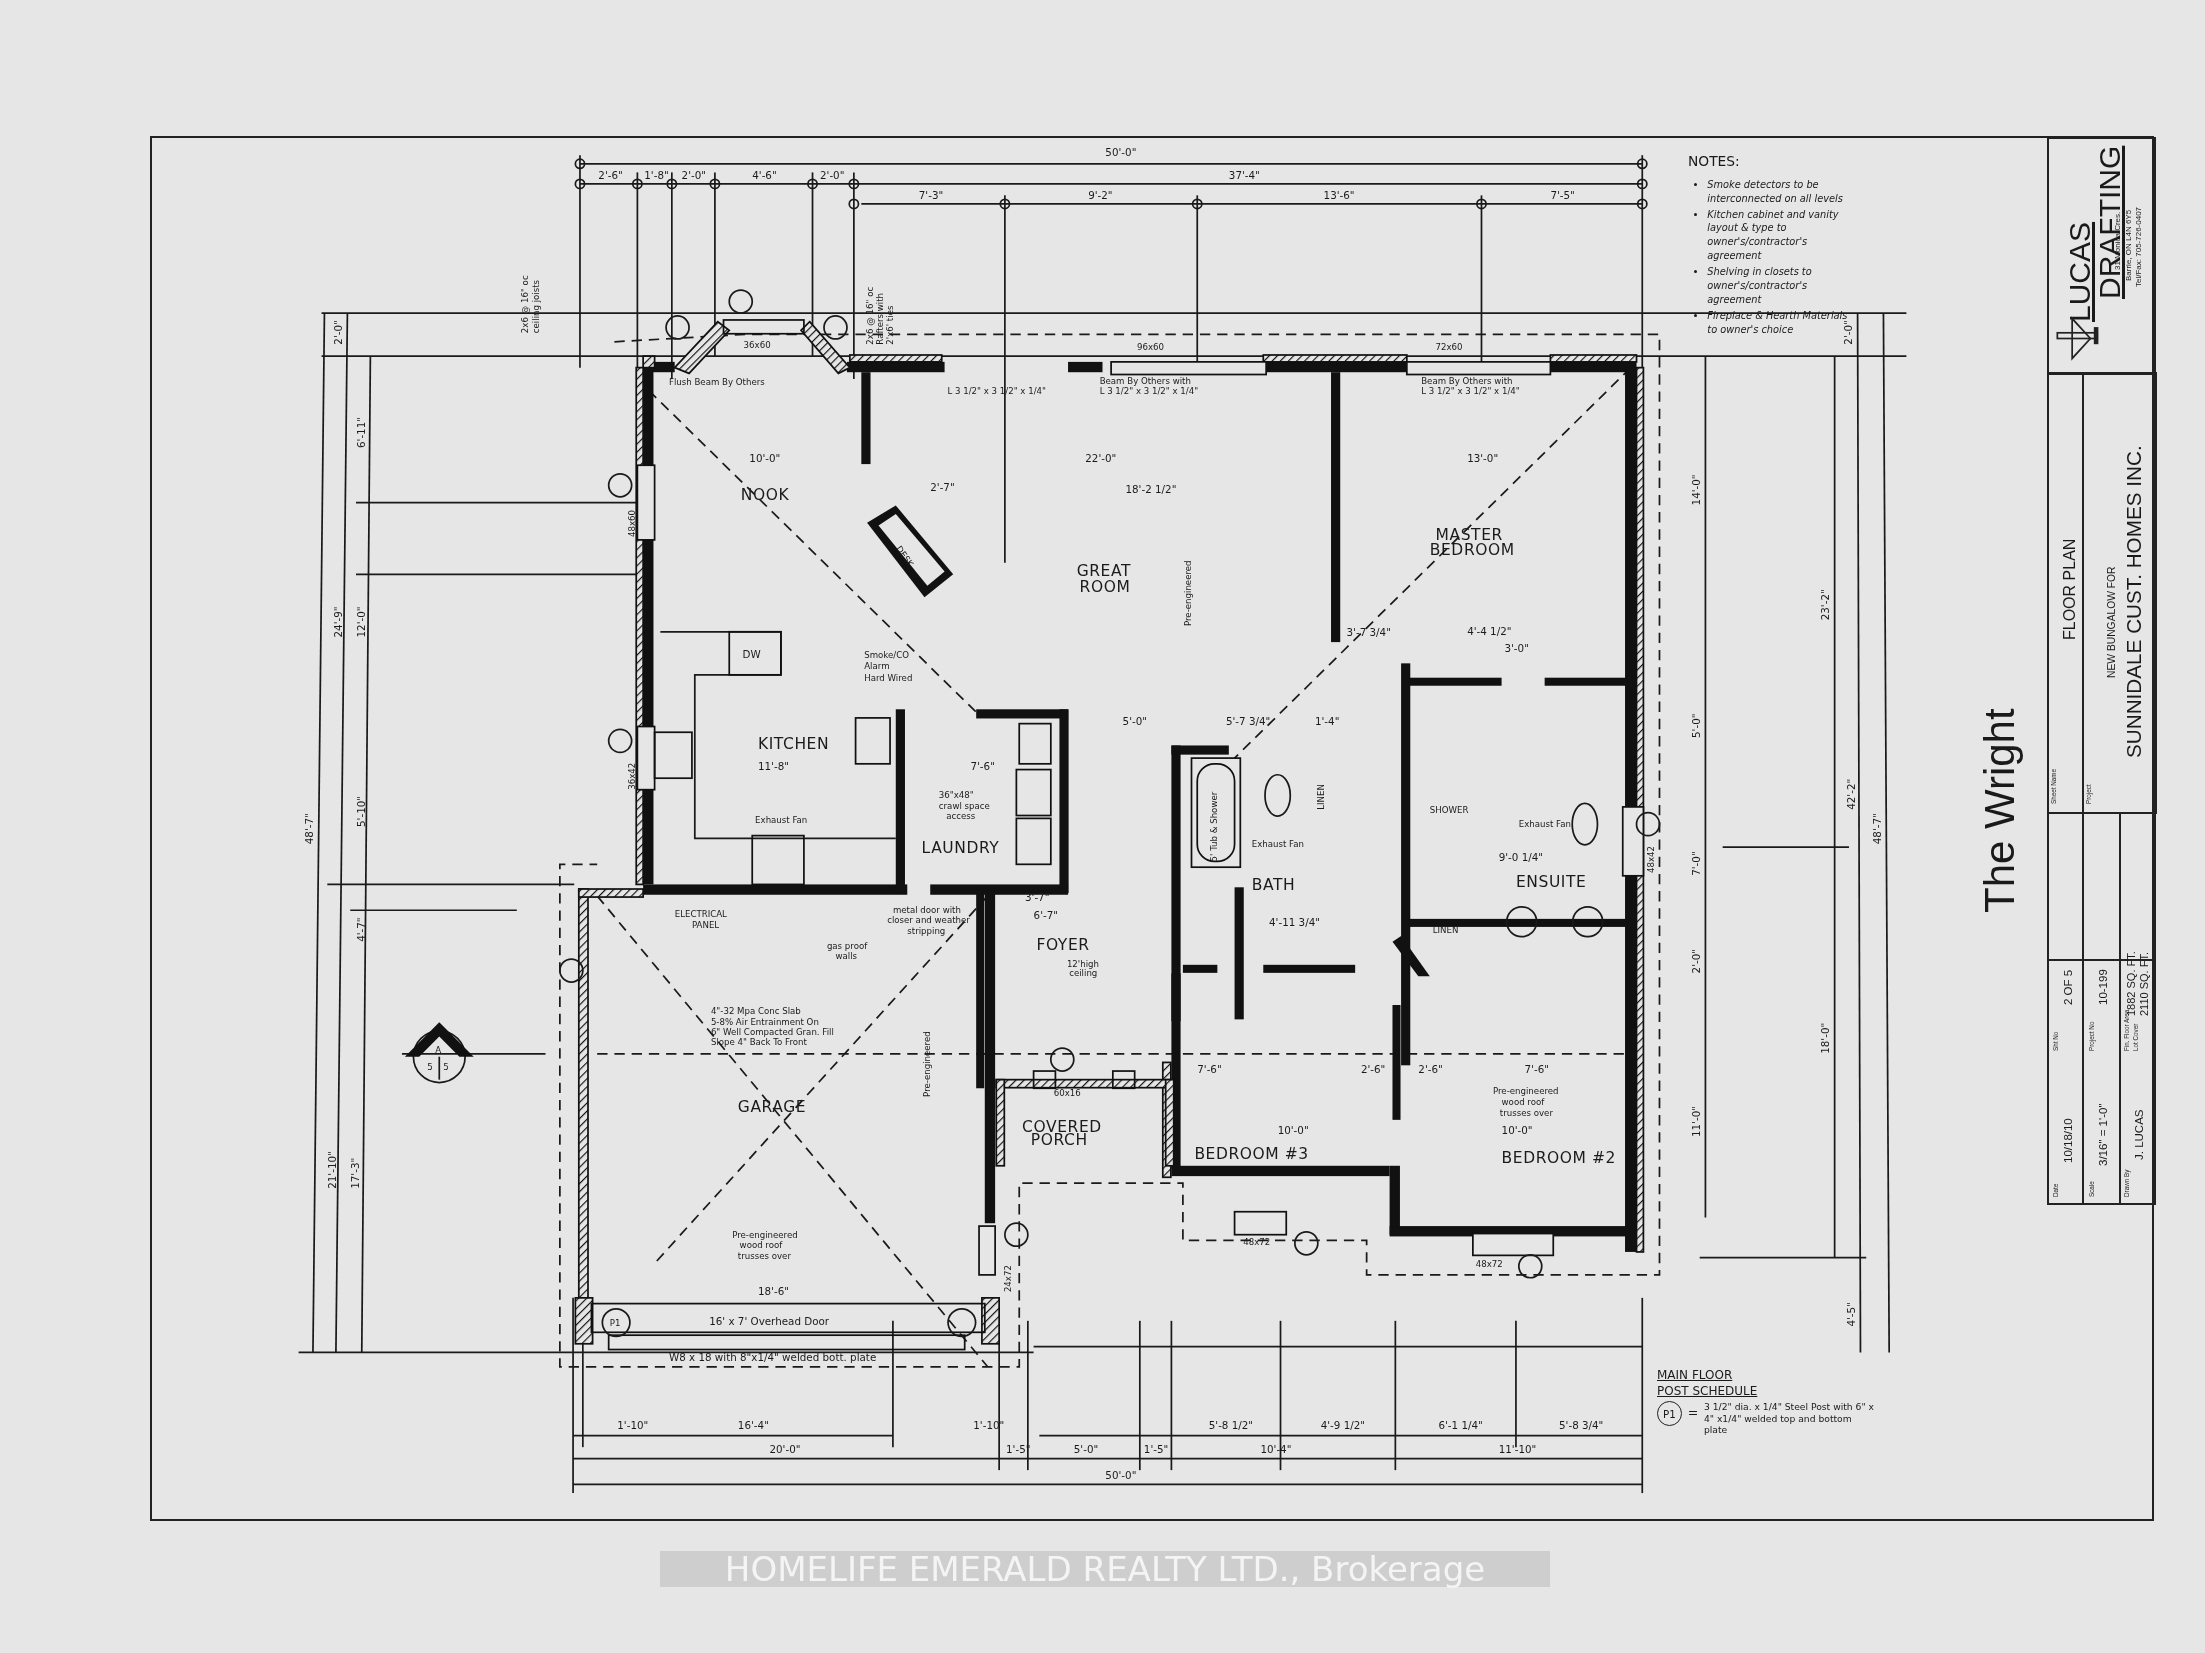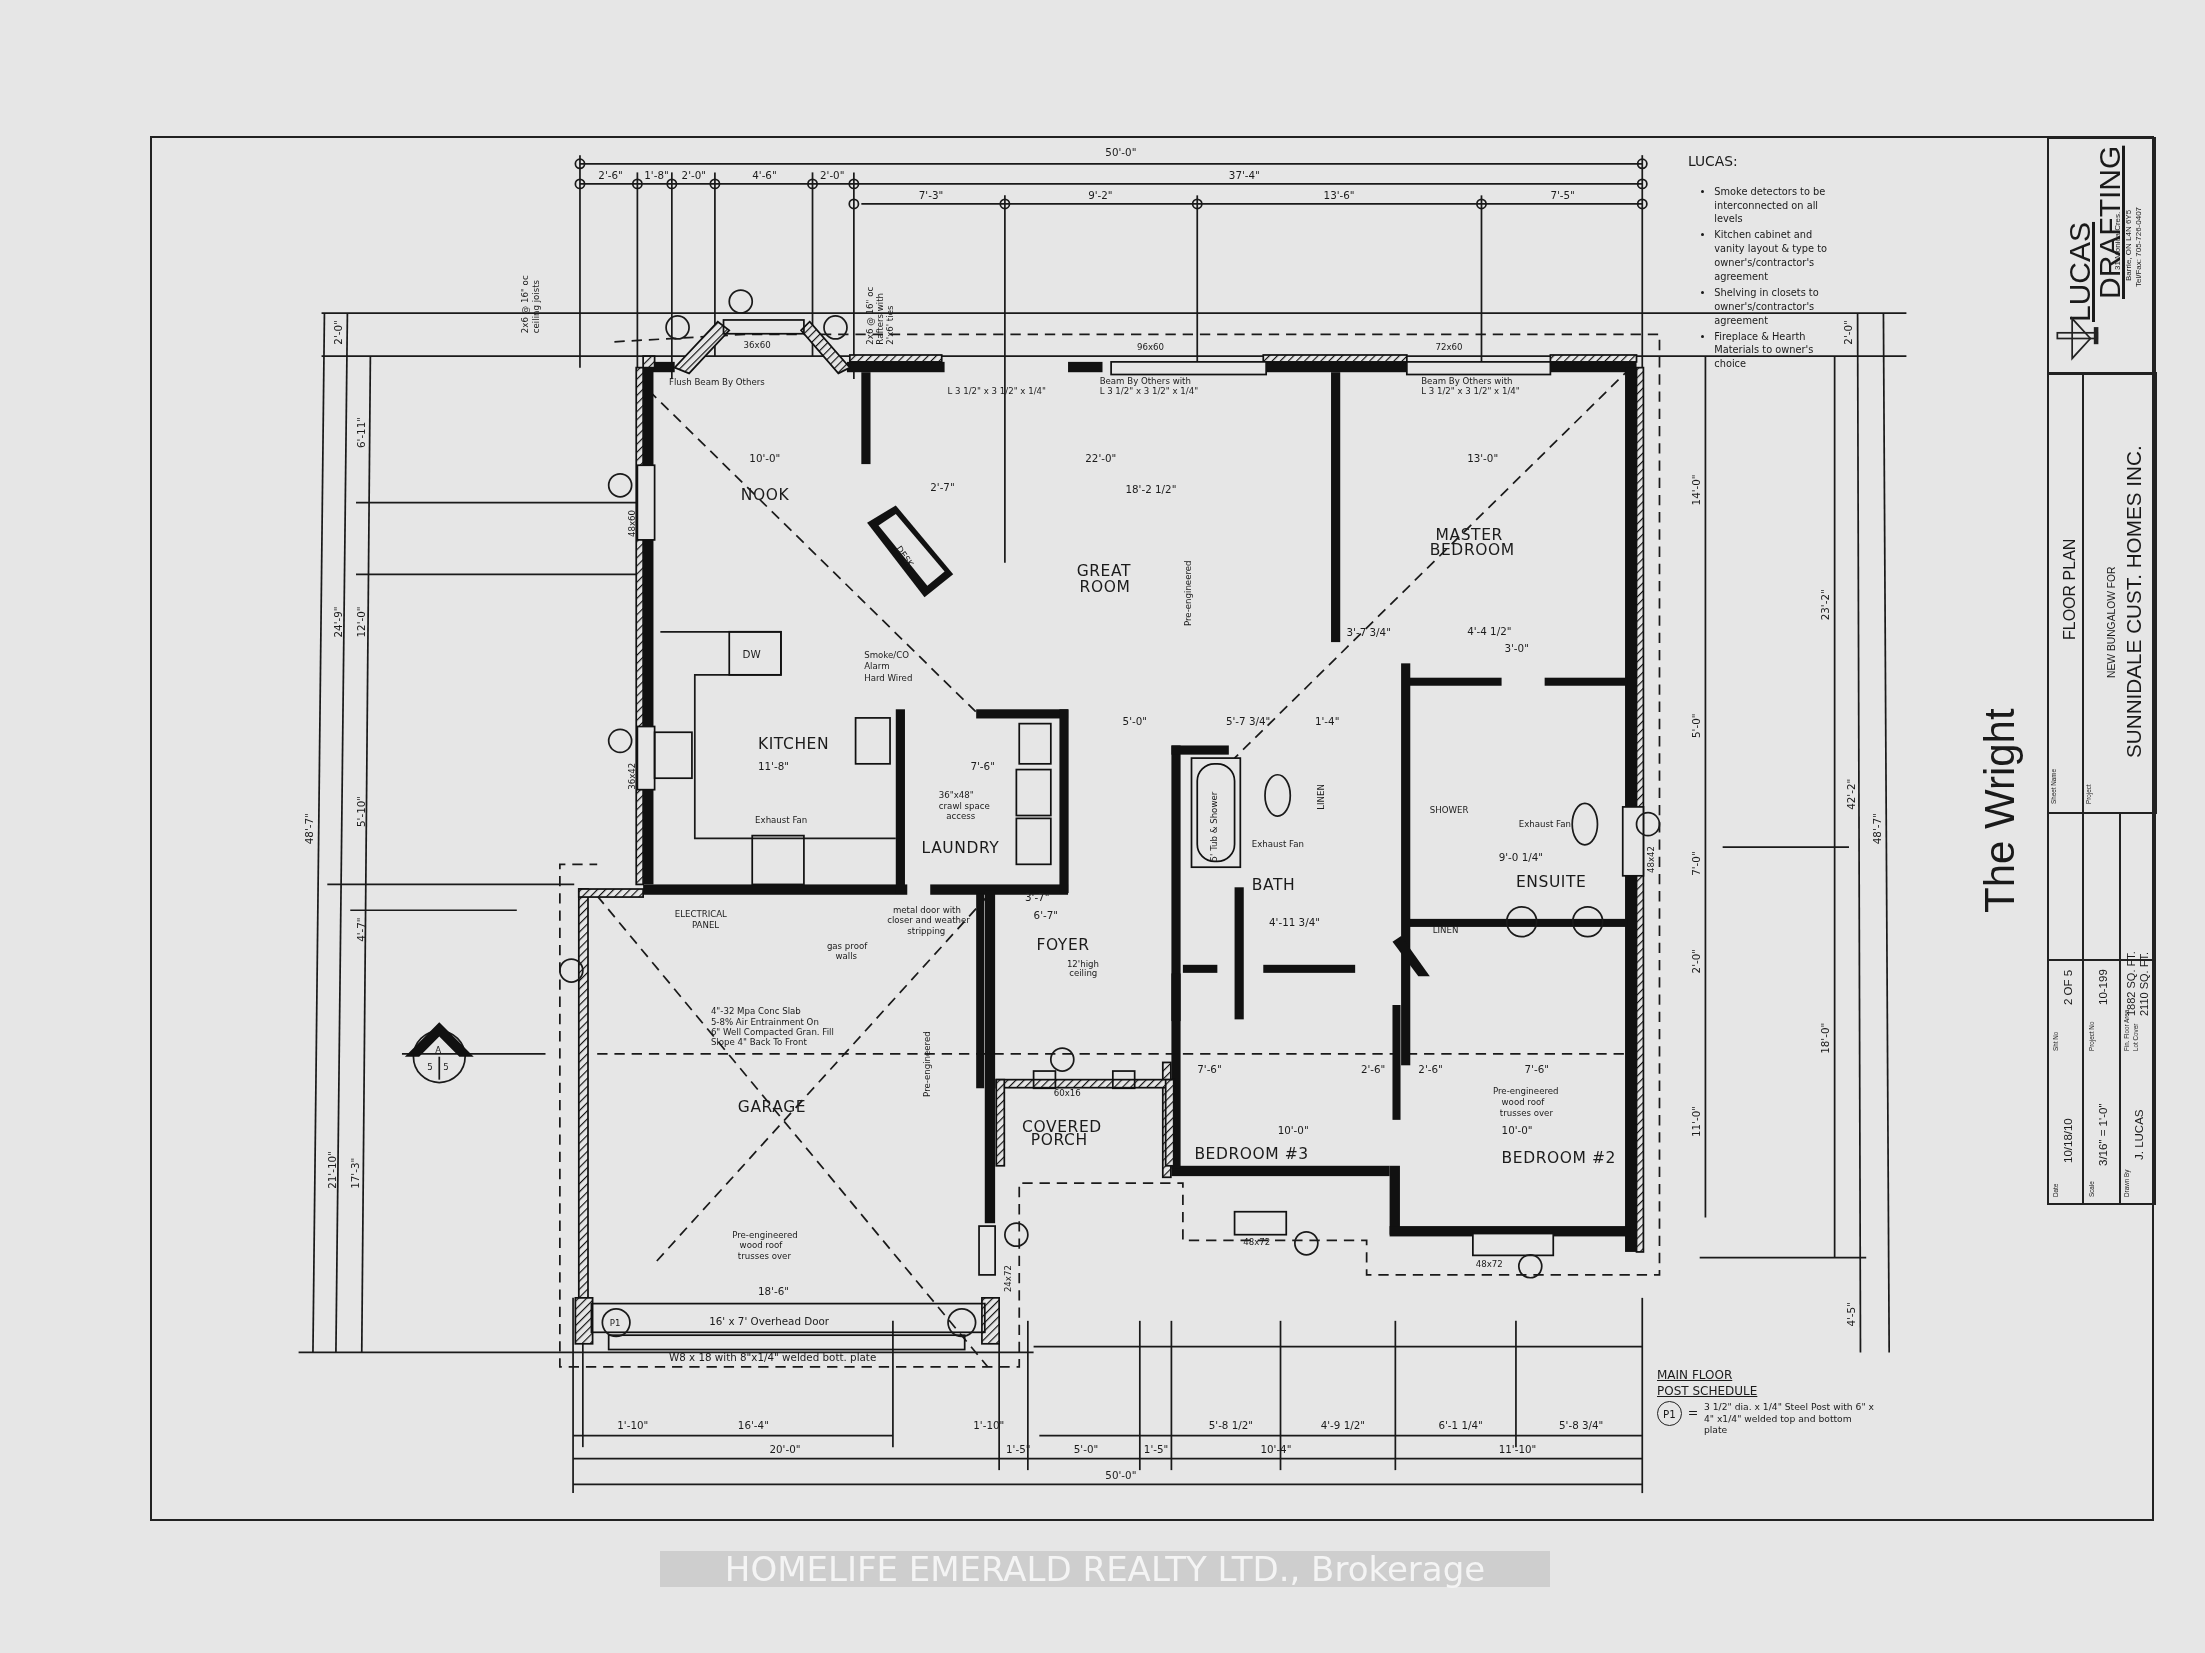--- a/index.html
+++ b/index.html
@@ -15,21 +15,21 @@
   .hatch{fill:url(#hatch);stroke:#111;stroke-width:3;}
   .thin{stroke:#1a1a1a;stroke-width:3;fill:none;}
   .dash{stroke:#1a1a1a;stroke-width:3;fill:none;stroke-dasharray:18 12;}
   .circ{fill:none;stroke:#1a1a1a;stroke-width:3;}
 
   
   .tb{position:absolute;border:2.3px solid #222;box-sizing:border-box;}
   .vtext{position:absolute;transform:rotate(-90deg);transform-origin:left top;white-space:nowrap;}
   .notes{position:absolute;left:1688px;top:155px;width:172px;font-family:"DejaVu Sans",sans-serif;font-size:9.8px;line-height:13.8px;}
   .notes h4{margin:0 0 3.4px 0;font-size:13.8px;font-weight:normal;}
-  .notes ul{margin:16px;padding-left:10.3px;}
+  .notes ul{margin:9px;padding-left:10.3px;font-style:italic;}
   .notes li{margin-bottom:2.3px;}
   .post{position:absolute;left:1657px;top:1367px;width:218px;font-family:"DejaVu Sans",sans-serif;font-size:10.3px;}
   .post .hdr{text-decoration:underline;font-size:12px;line-height:16px;}
   .post .row{display:flex;align-items:flex-start;gap:5.7px;margin-top:2.3px;}
   .post .badge{width:23px;height:23px;border:1.7px solid #222;border-radius:50%;display:flex;align-items:center;justify-content:center;font-size:10.3px;flex:none;}
   .post .desc{font-size:9.2px;line-height:11.5px;}
   .watermark{position:absolute;left:660px;top:1551px;width:890px;height:36px;display:flex;align-items:center;justify-content:center;
      font-family:"DejaVu Sans",sans-serif;font-size:34px;color:#f4f4f4;background:rgba(160,160,160,0.35);}
 </style>
 </head>
@@ -396,21 +396,21 @@
     <text class="plan-text dim" x="2960" y="1980" transform="rotate(-90 2960 1980)">11'-0"</text>
     <text class="plan-text dim" x="3185" y="1080" transform="rotate(-90 3185 1080)">23'-2"</text>
     <text class="plan-text dim" x="3230" y="1410" transform="rotate(-90 3230 1410)">42'-2"</text>
     <text class="plan-text dim" x="3185" y="1835" transform="rotate(-90 3185 1835)">18'-0"</text>
     <text class="plan-text dim" x="3275" y="1470" transform="rotate(-90 3275 1470)">48'-7"</text>
     <text class="plan-text dim" x="3230" y="2310" transform="rotate(-90 3230 2310)">4'-5"</text>
   </g>
 </svg>
 
 <div class="notes">
-  <h4>LUCAS:</h4>
+  <h4>NOTES:</h4>
   <ul>
     <li>Smoke detectors to be interconnected on all levels</li>
     <li>Kitchen cabinet and vanity layout &amp; type to owner's/contractor's agreement</li>
     <li>Shelving in closets to owner's/contractor's agreement</li>
     <li>Fireplace &amp; Hearth Materials to owner's choice</li>
   </ul>
 </div>
 
 <div class="post">
   <div class="hdr">MAIN FLOOR</div>

